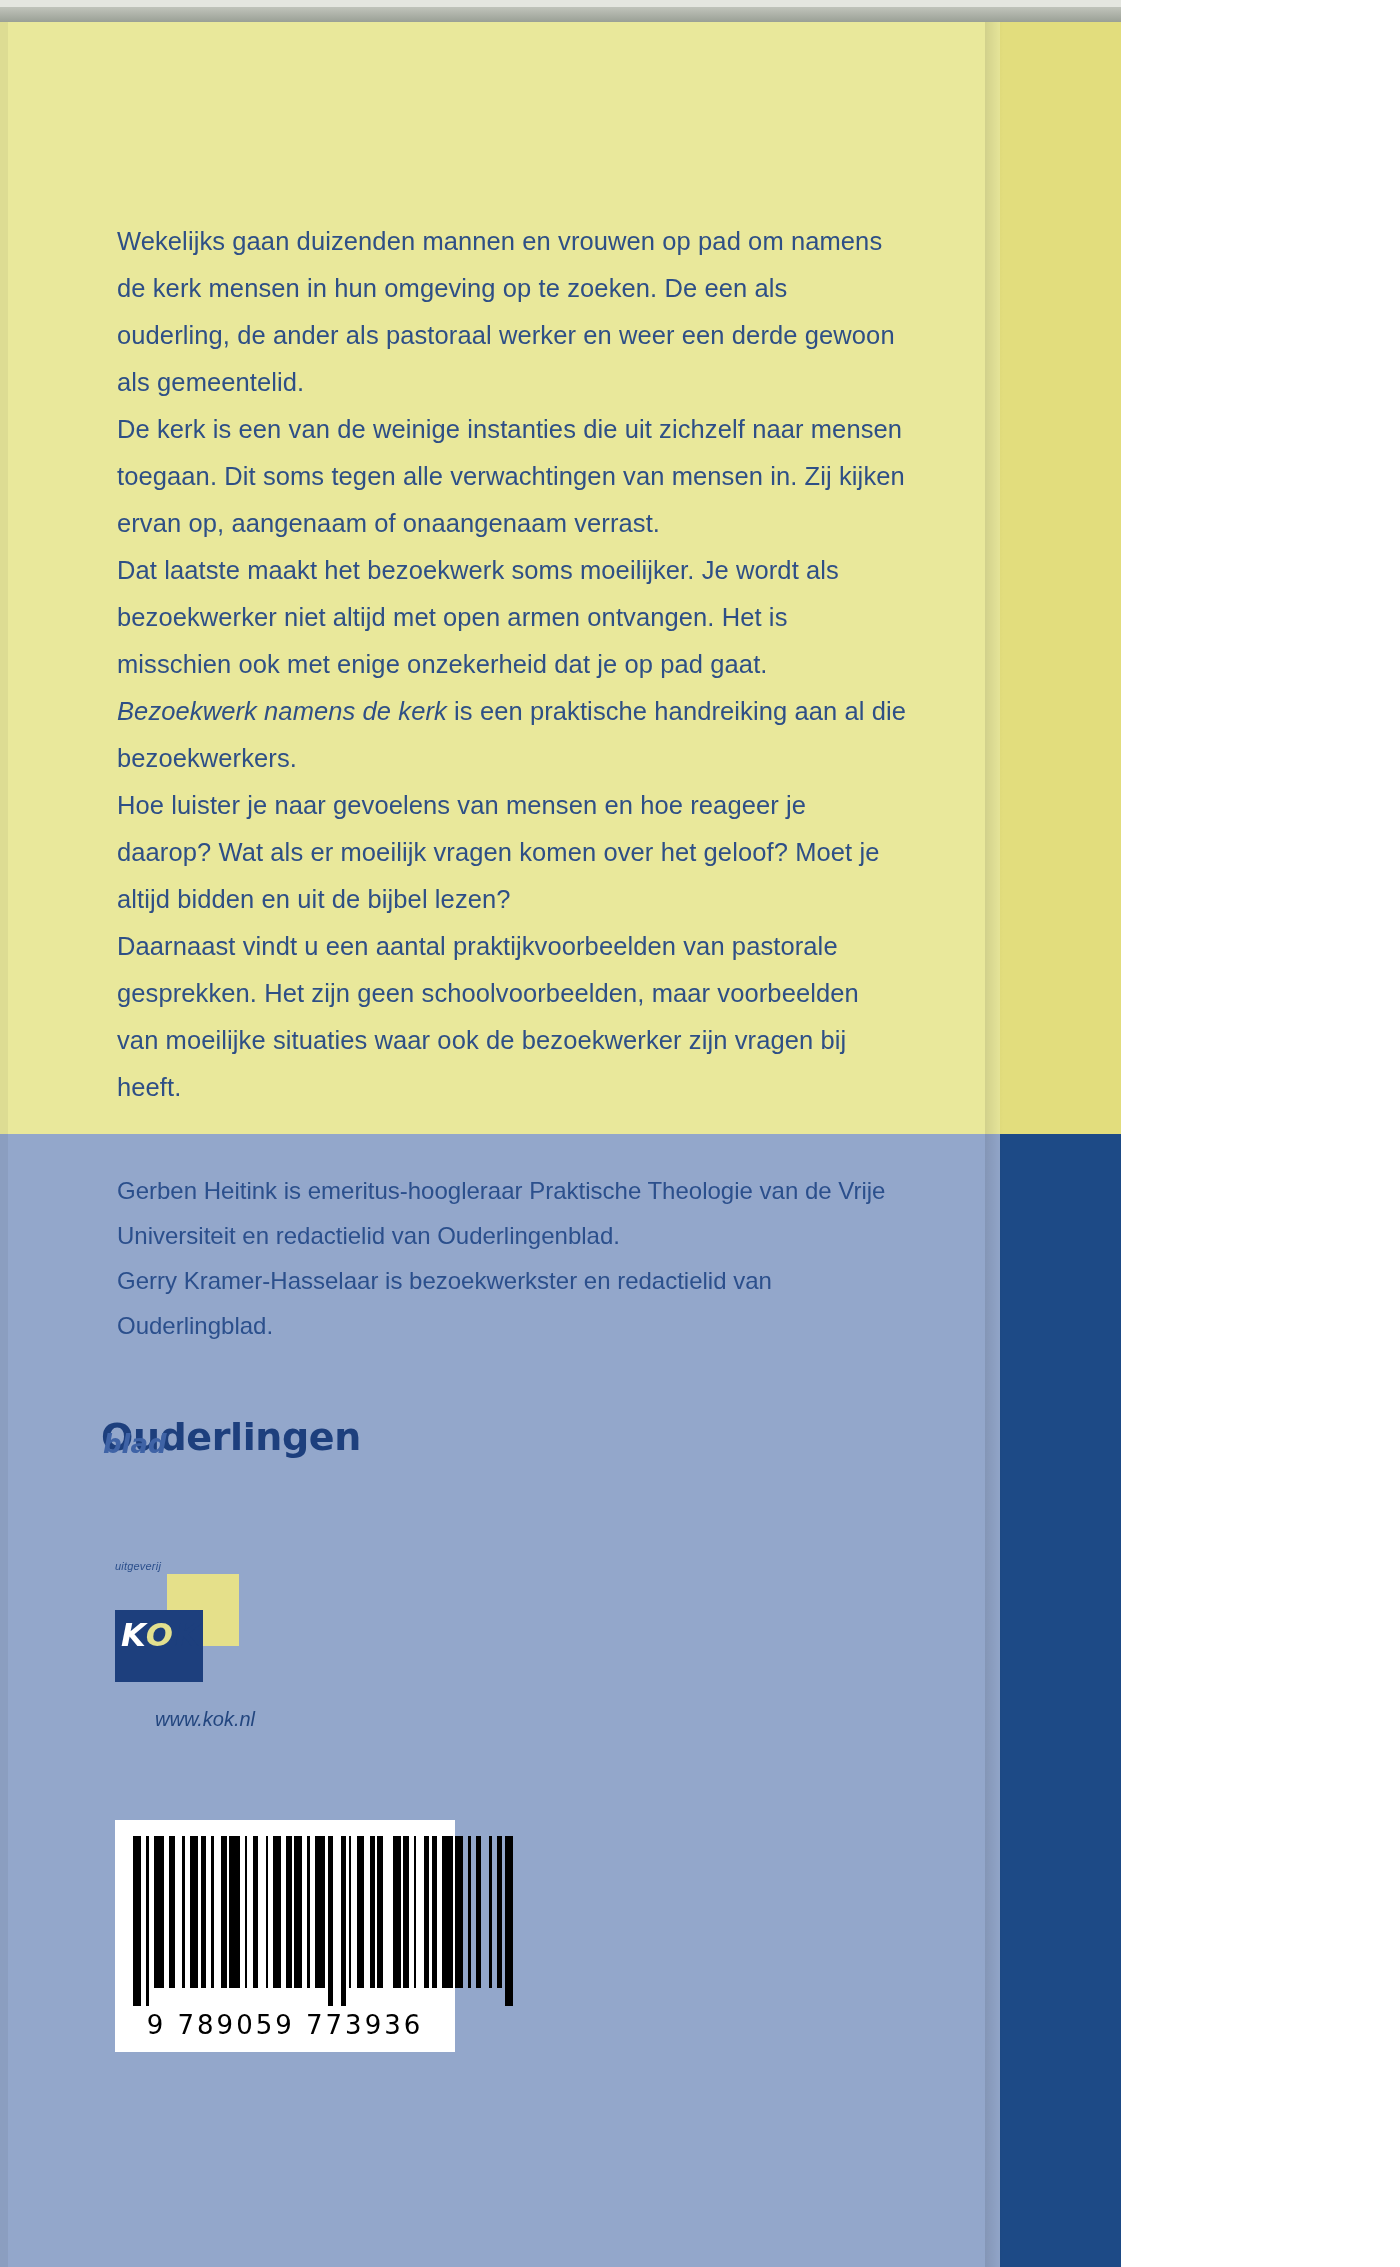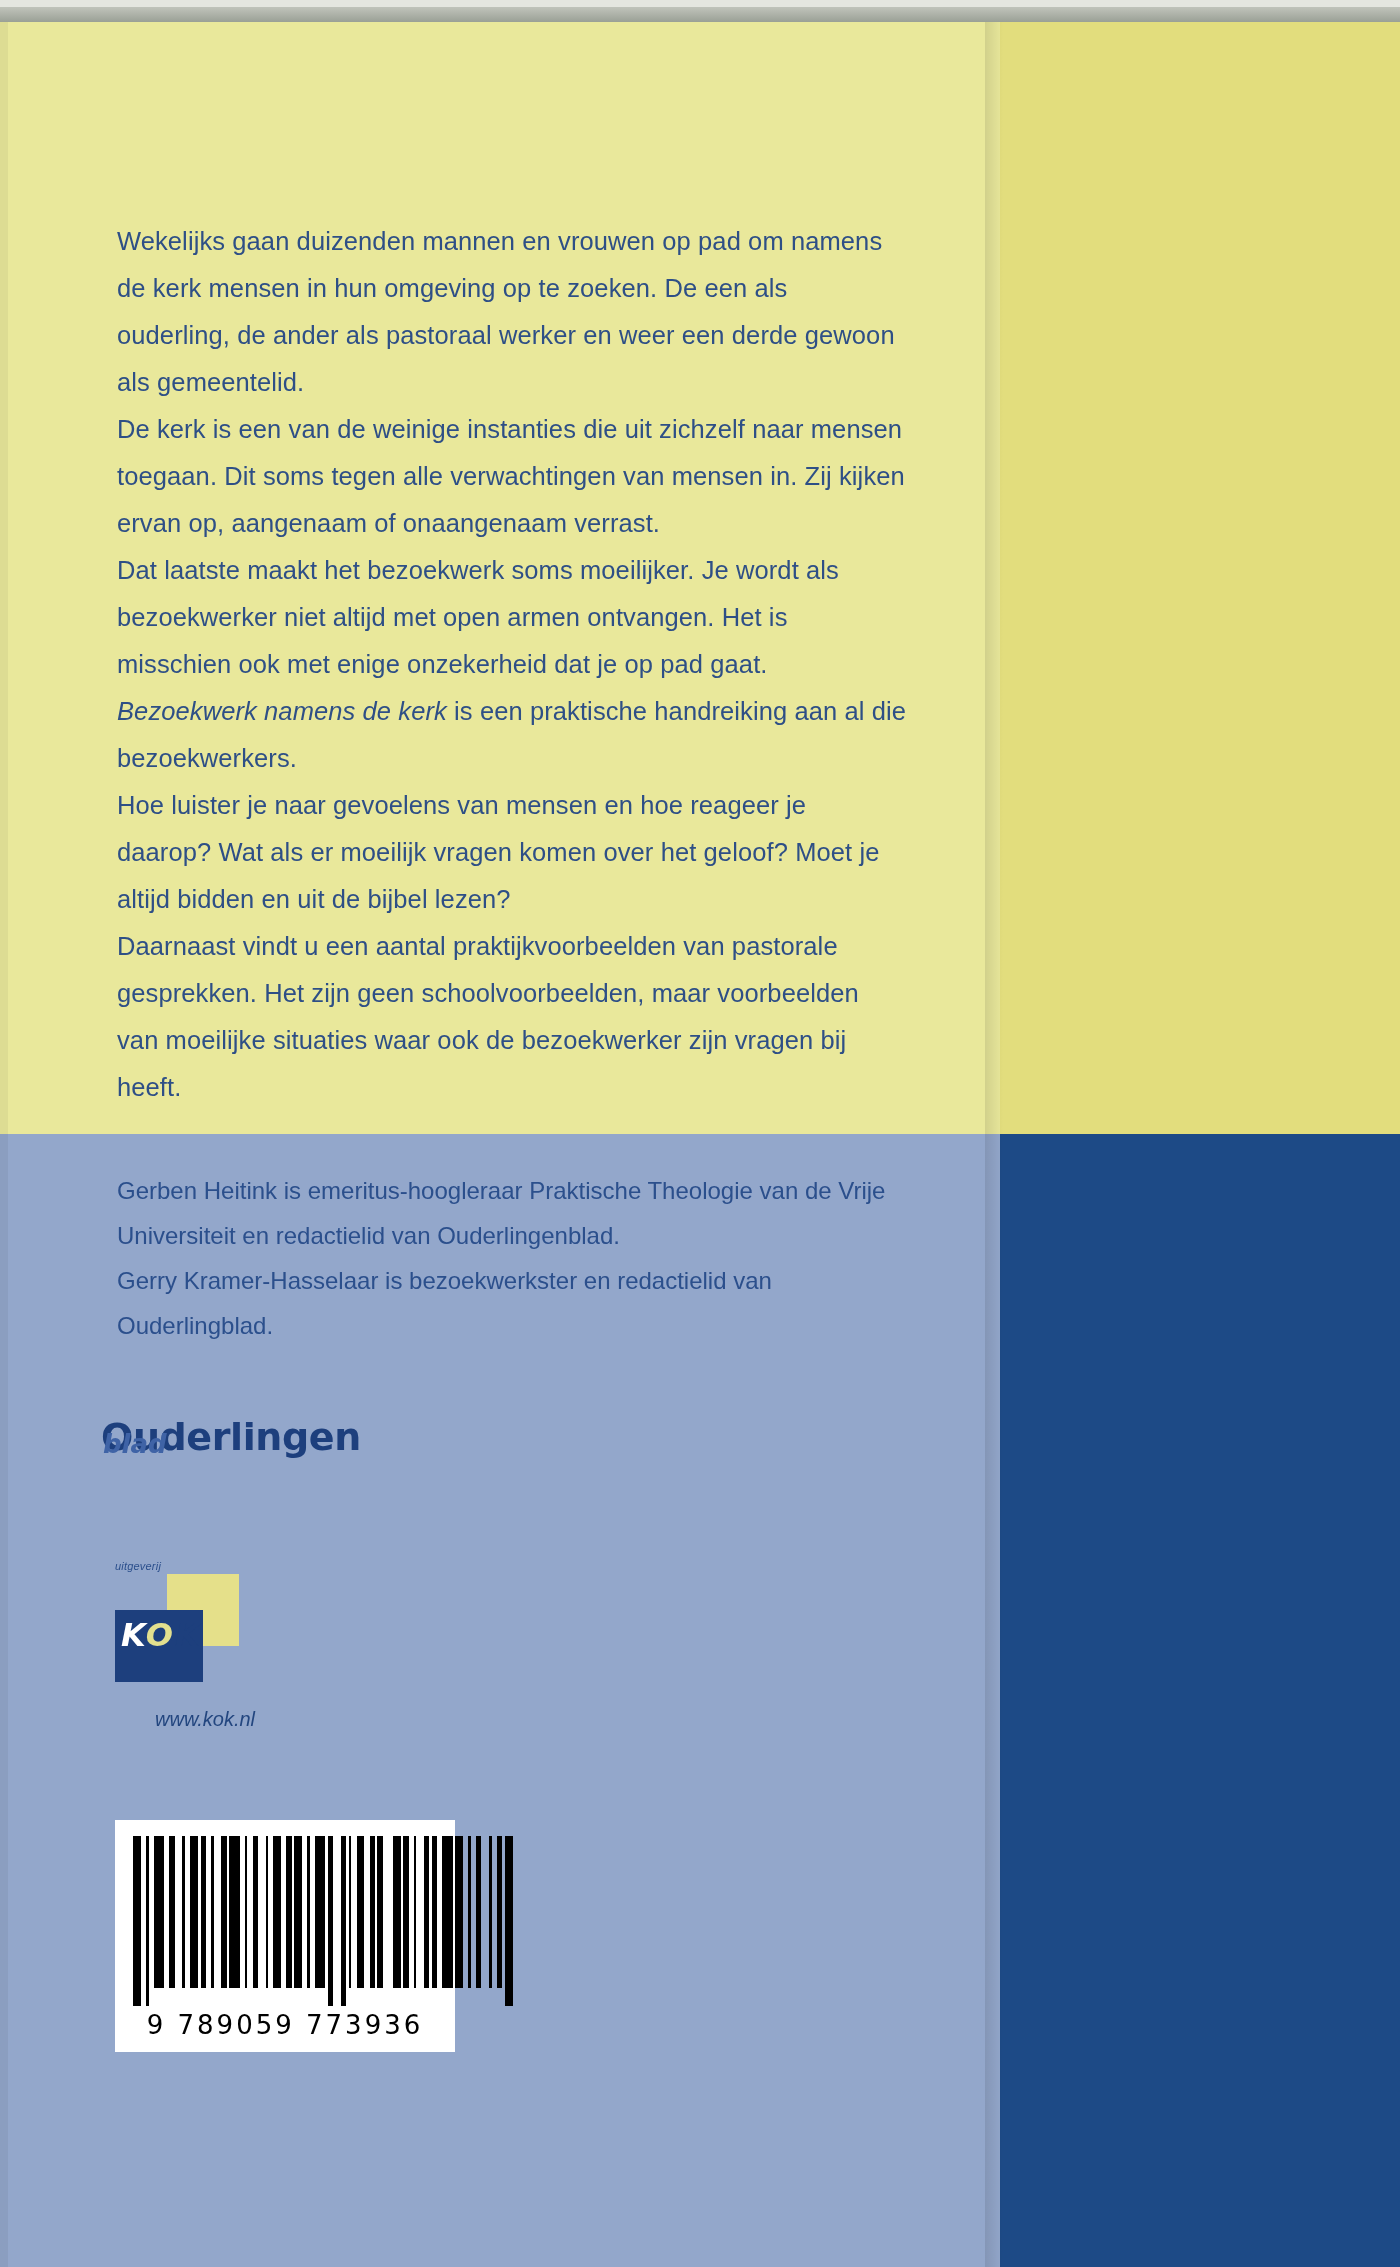--- a/index.html
+++ b/index.html
@@ -5,21 +5,21 @@
   html, body {
     margin: 0;
     padding: 0;
     background: #ffffff;
   }
   body {
     font-family: "Liberation Sans", sans-serif;
   }
   .page {
     position: relative;
-    width: 1400px;
+    width: 1121px;
     height: 2267px;
     overflow: hidden;
     background: #ffffff;
   }
 
   
   .top-edge {
     position: absolute;
     left: 0; top: 0;
     width: 1400px; height: 22px;

